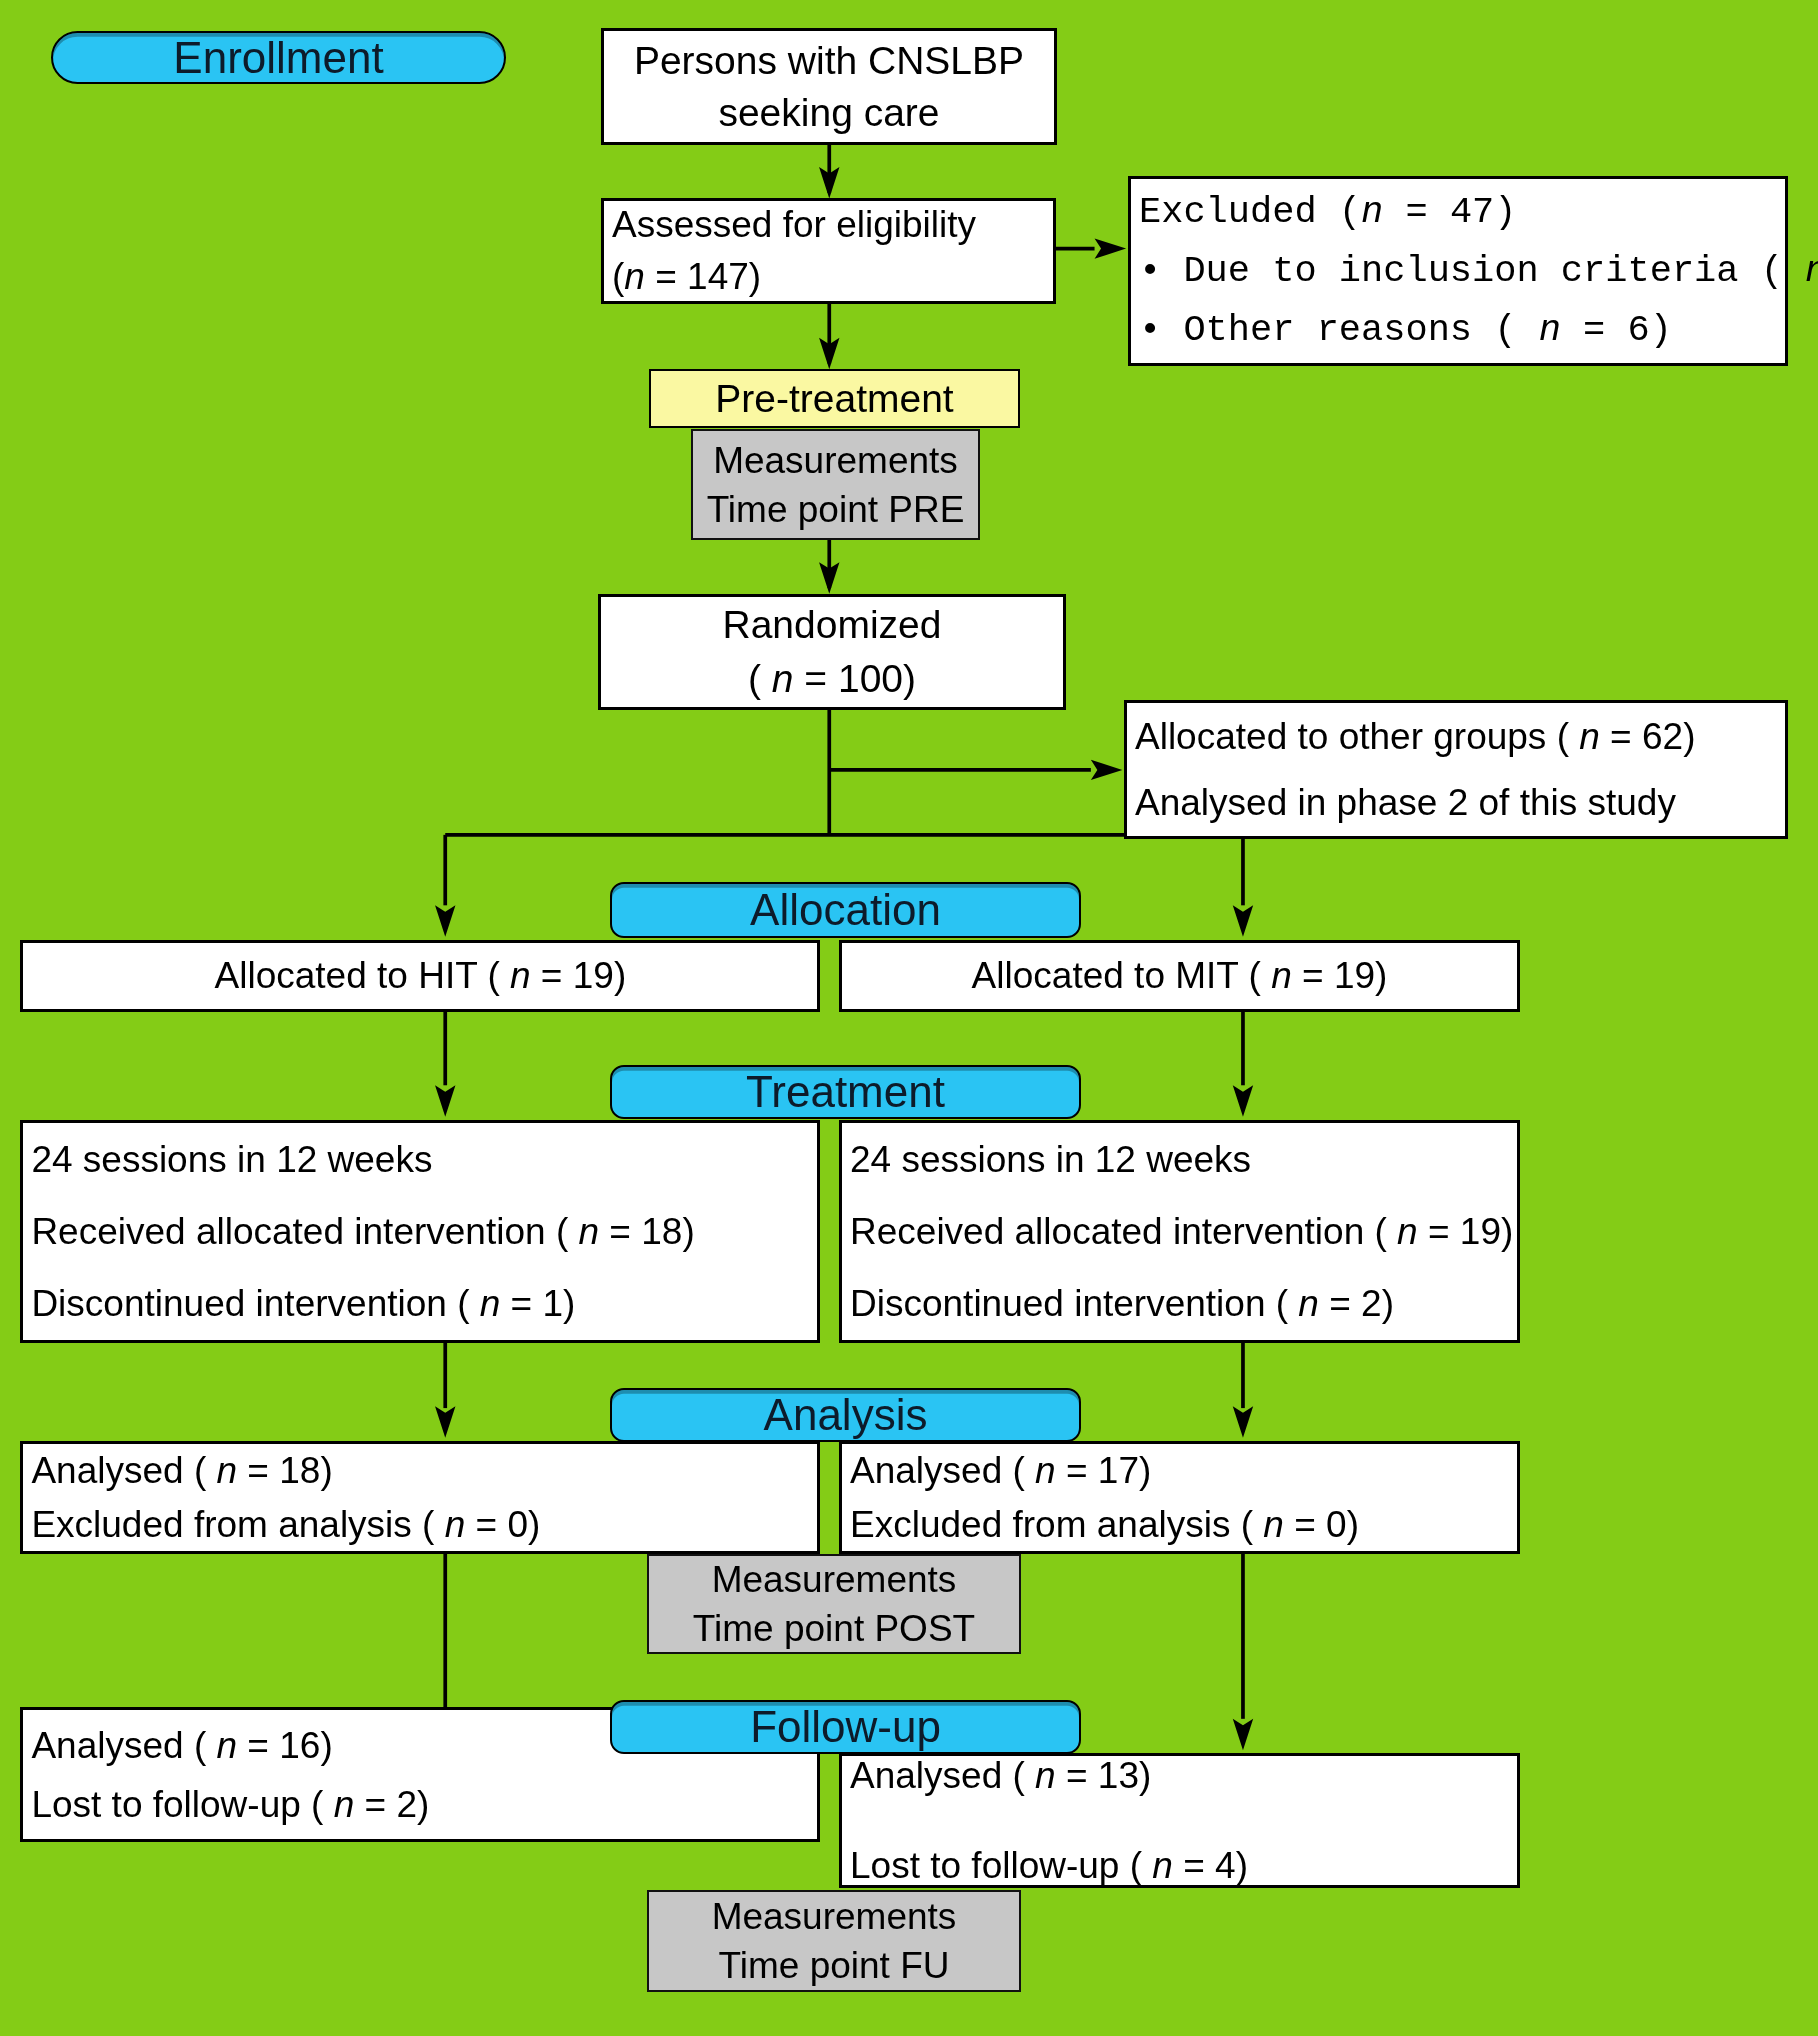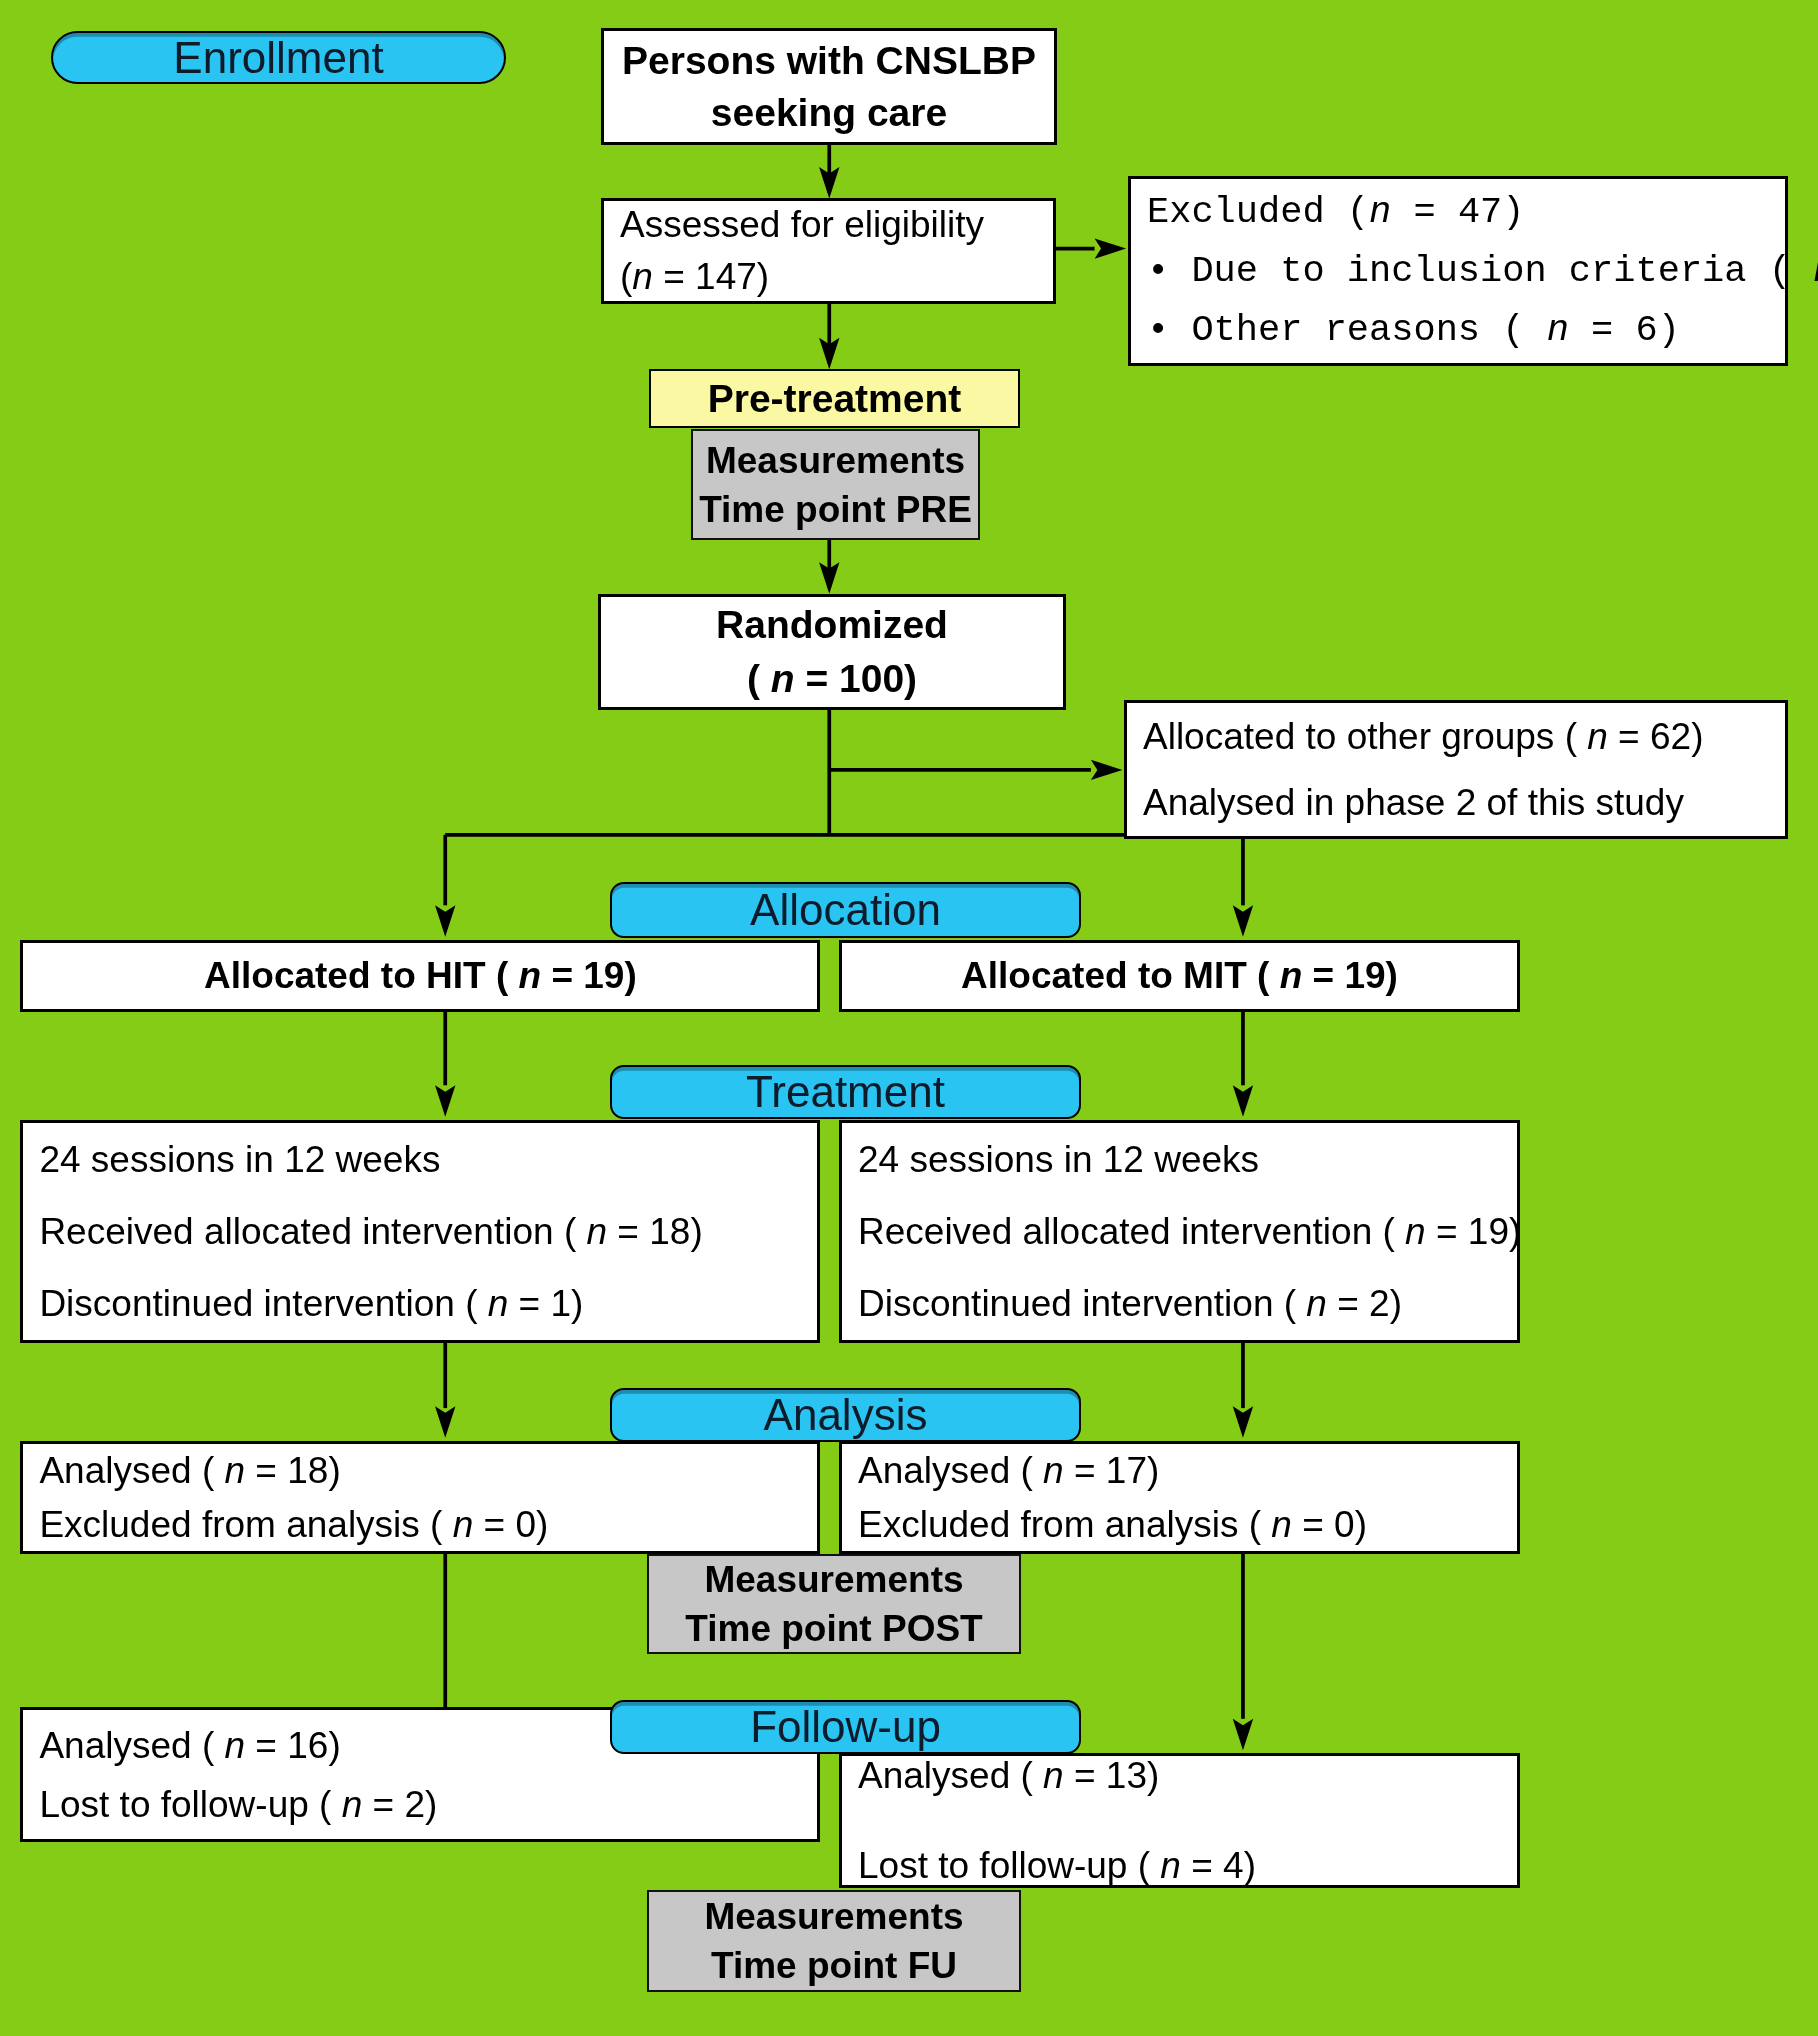--- a/index.html
+++ b/index.html
@@ -6,22 +6,22 @@
   .canvas{
     position:relative;width:1819px;height:2037px;background:#84cc16;
     font-family:"Liberation Sans","DejaVu Sans",sans-serif;color:#000;overflow:hidden;
   }
   svg.wires{position:absolute;left:0;top:0;z-index:1;}
   .box{
     position:absolute;background:#ffffff;border:3.7px solid #000;box-sizing:border-box;
     font-size:37px;line-height:54px;z-index:2;display:flex;flex-direction:column;justify-content:center;
   }
   .box .bl{white-space:nowrap;}
-  .tcenter{align-items:center;text-align:center;font-weight:bold;}
-  .tleft{align-items:flex-start;text-align:center;padding-left:16px;padding-right:5.6px;}
+  .tcenter{align-items:center;text-align:center;}
+  .tleft{align-items:flex-start;text-align:center;padding-left:8px;padding-right:5.6px;}
   .fs42{font-size:39px;}
   .lh56 .bl{line-height:52px;}
   .lh58 .bl{line-height:54px;}
   .lh62 .bl{line-height:58px;}
   .lh64 .bl{line-height:59px;}
   .lh78 .bl{line-height:72px;}
   .yellow{background:var(--yellow);border:2.8px solid #000;z-index:3;}
   .gray{background:var(--gray);border:2.8px solid #111;z-index:3;align-items:center;text-align:center;}
   .gray .bl{line-height:49px;}
   .badge{

